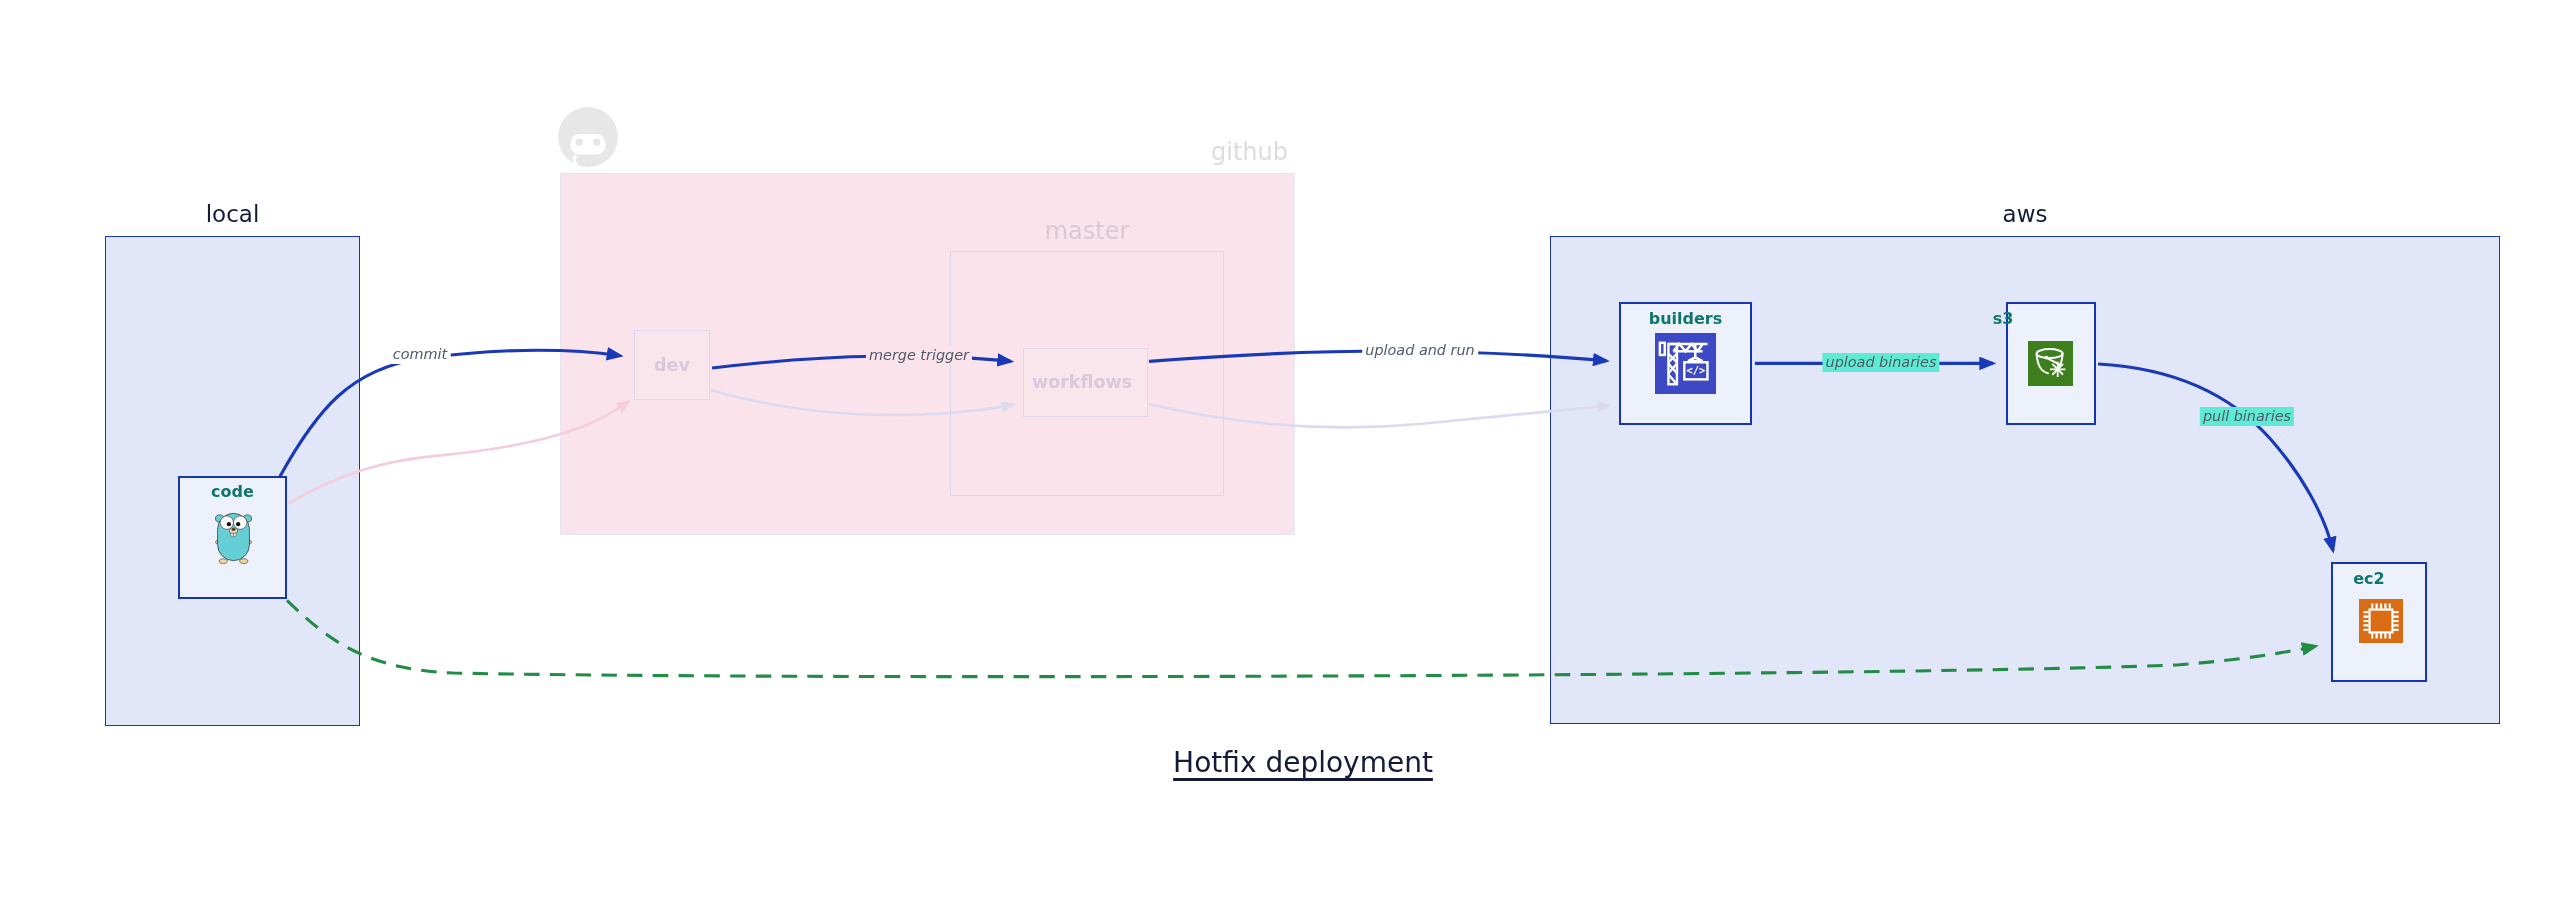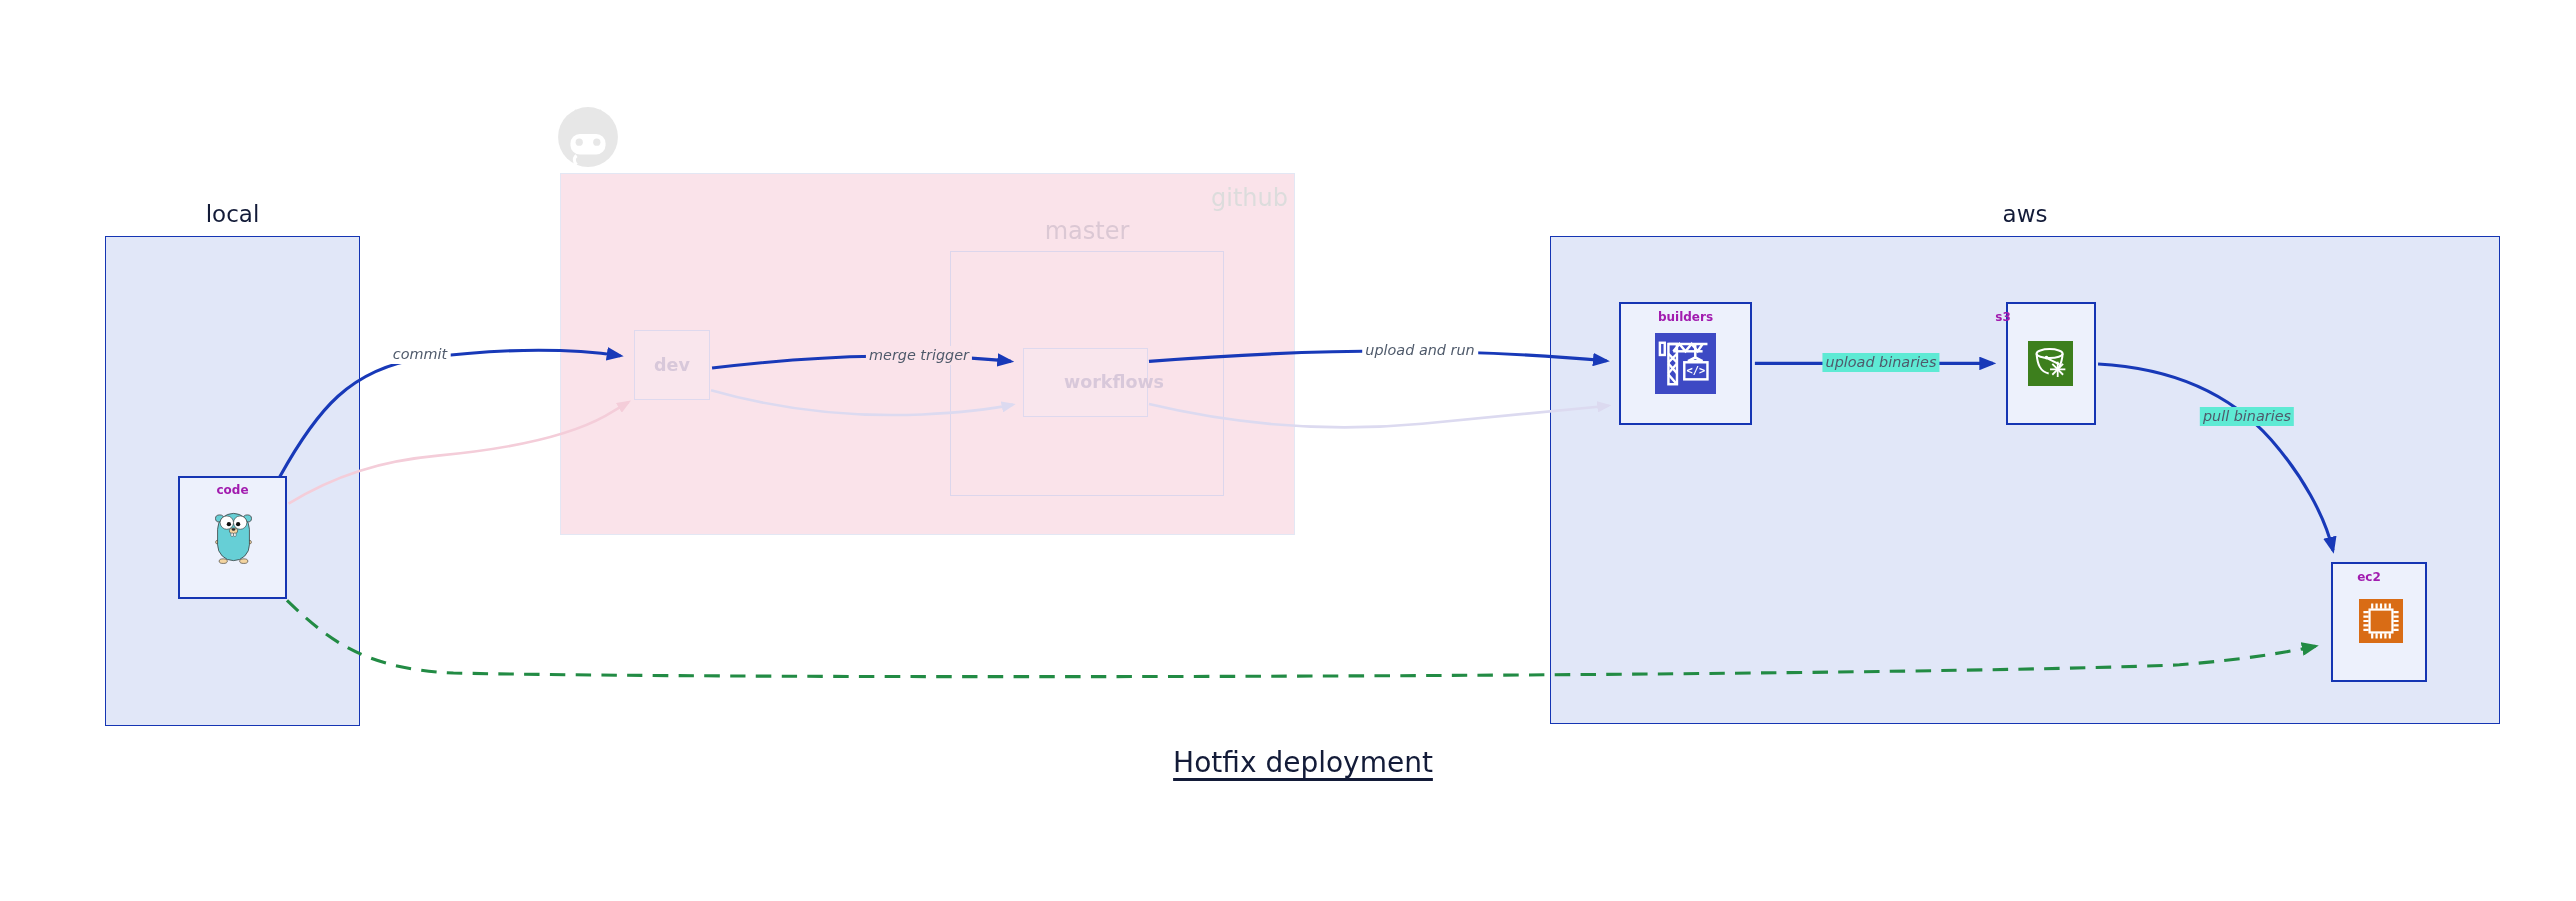--- a/index.html
+++ b/index.html
@@ -10,27 +10,27 @@
   
   .cbox{position:absolute;box-sizing:border-box;}
   .cbox.local,.cbox.aws{background:#e1e7f8;border:1.5px solid #1535b3;}
   .cbox.github{background:#fae3ea;border:1px solid #e3e7f4;}
   .cbox.master{background:transparent;border:1.5px solid #dcd6ec;}
   .container-label{
     position:absolute;text-align:center;color:#131b38;font-size:23px;line-height:1.1;
   }
   .container-label.faded{color:#dbc8d4;}
   .github-word{
-    position:absolute;color:#dcdcdc;font-size:24px;text-align:right;margin-top:46px;
+    position:absolute;color:#dcdcdc;font-size:24px;text-align:right;
   }
   
   .node{position:absolute;box-sizing:border-box;background:#edf1fc;border:2.1px solid #1535b3;}
   .node.fadednode{background:#f9e6ed;border:1.5px solid #ded9ee;}
   .node-label{
-    position:absolute;text-align:center;font-weight:bold;color:#a21caf;font-size:12px;line-height:1;
+    position:absolute;text-align:center;font-weight:bold;color:#0f766e;font-size:16px;line-height:1;
   }
   .node-label.fadedtxt{color:#d8c8da;font-size:17.5px;}
   
   .edge-label{
     position:absolute;text-align:center;font-style:italic;color:#4f5a6b;font-size:14.4px;line-height:1.15;
     padding:1px 3.1px;white-space:nowrap;transform:translateX(-50%);
   }
   .bg-white{background:#ffffff;}
   .bg-pink{background:#fae3ea;margin-left:48px;}
   .bg-aws{background:#5eead4;}
@@ -125,21 +125,21 @@
       <ellipse cx="36" cy="37.5" rx="3.6" ry="2.4" fill="#2b2b2b"></ellipse>
       <rect x="31" y="44" width="4.6" height="7" rx="2" fill="#ffffff" stroke="#3a3a3a" stroke-width="1"></rect>
       <rect x="36.4" y="44" width="4.6" height="7" rx="2" fill="#ffffff" stroke="#3a3a3a" stroke-width="1"></rect>
     </svg>
   </div>
 
   <div class="node fadednode" style="left:634px;top:330px;width:76px;height:70px;"></div>
   <div class="node-label fadedtxt" style="left:634px;top:357px;width:76px;">dev</div>
 
   <div class="node fadednode" style="left:1023px;top:348px;width:125px;height:69px;"></div>
-  <div class="node-label fadedtxt" style="left:1023px;top:374px;width:118px;margin-left:32px;">workflows</div>
+  <div class="node-label fadedtxt" style="left:1023px;top:374px;width:118px;">workflows</div>
 
   <div class="node" style="left:1619px;top:302px;width:133px;height:123px;"></div>
   <div class="node-label" style="left:1619px;top:311px;width:133px;">builders</div>
   <div class="iconbox" style="left:1655px;top:333px;">
     <svg width="61" height="61" viewBox="0 0 100 100">
       <rect x="0" y="0" width="100" height="100" fill="#3d49c4"></rect>
       <g stroke="#ffffff" stroke-width="4" fill="none">
         <rect x="8" y="16" width="8" height="20"></rect>
         <rect x="22" y="18" width="14" height="66"></rect>
         <path d="M22 34 L36 48 M36 34 L22 48 M22 50 L36 66 M36 50 L22 66 M22 68 L36 84"></path>

